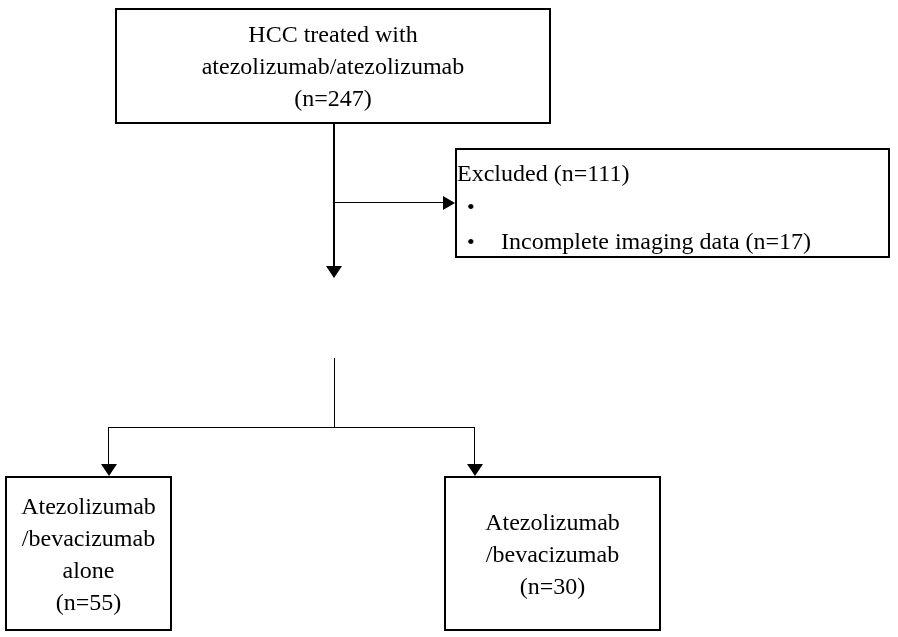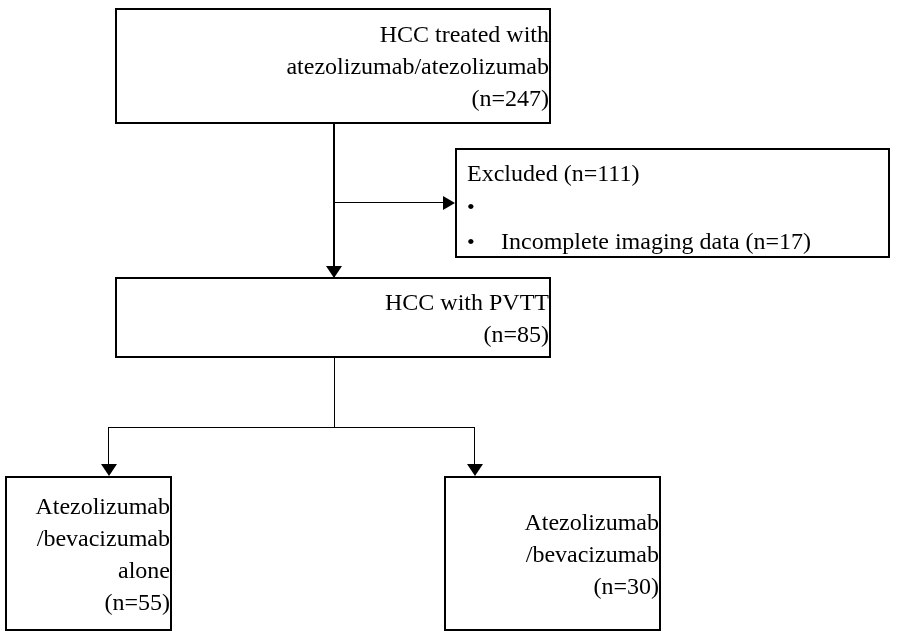--- a/index.html
+++ b/index.html
@@ -19,37 +19,36 @@
     overflow: hidden;
   }
   .box {
     position: absolute;
     box-sizing: border-box;
     border: 2px solid #000000;
     background: #ffffff;
     display: flex;
     flex-direction: column;
     justify-content: center;
-    align-items: flex-end;
+    align-items: center;
   }
   .box.left-align {
     align-items: flex-start;
     justify-content: flex-start;
   }
   .line {
     font-size: 24px;
     line-height: 32px;
     white-space: nowrap;
     text-align: center;
   }
   .excl-title {
     font-size: 24px;
     line-height: 34px;
     white-space: nowrap;
-    padding-left: 10px;
   }
   .bullet-row {
     display: flex;
     align-items: baseline;
     font-size: 24px;
     line-height: 34px;
     white-space: nowrap;
     padding-left: 10px;
   }
   .bullet-dot {
@@ -103,24 +102,20 @@
     <div class="excl-title">Excluded (n=111)</div>
     <div class="bullet-row">
       <span class="bullet-dot">•</span>
     </div>
     <div class="bullet-row">
       <span class="bullet-dot">•</span>
       <span>Incomplete imaging data (n=17)</span>
     </div>
   </div>
 
-  <div class="box" id="box-eligible" style="left:115px; top:277px; width:436px; height:81px;">
-    <div class="line">HCC with PVTT</div>
-    <div class="line">(n=85)</div>
-  </div>
 
   <div class="box" id="box-arm-alone" style="left:5px; top:476px; width:167px; height:155px;">
     <div class="line">Atezolizumab</div>
     <div class="line">/bevacizumab</div>
     <div class="line">alone</div>
     <div class="line">(n=55)</div>
   </div>
 
   <div class="box" id="box-arm-rt" style="left:444px; top:476px; width:217px; height:155px;">
     <div class="line">Atezolizumab</div>

